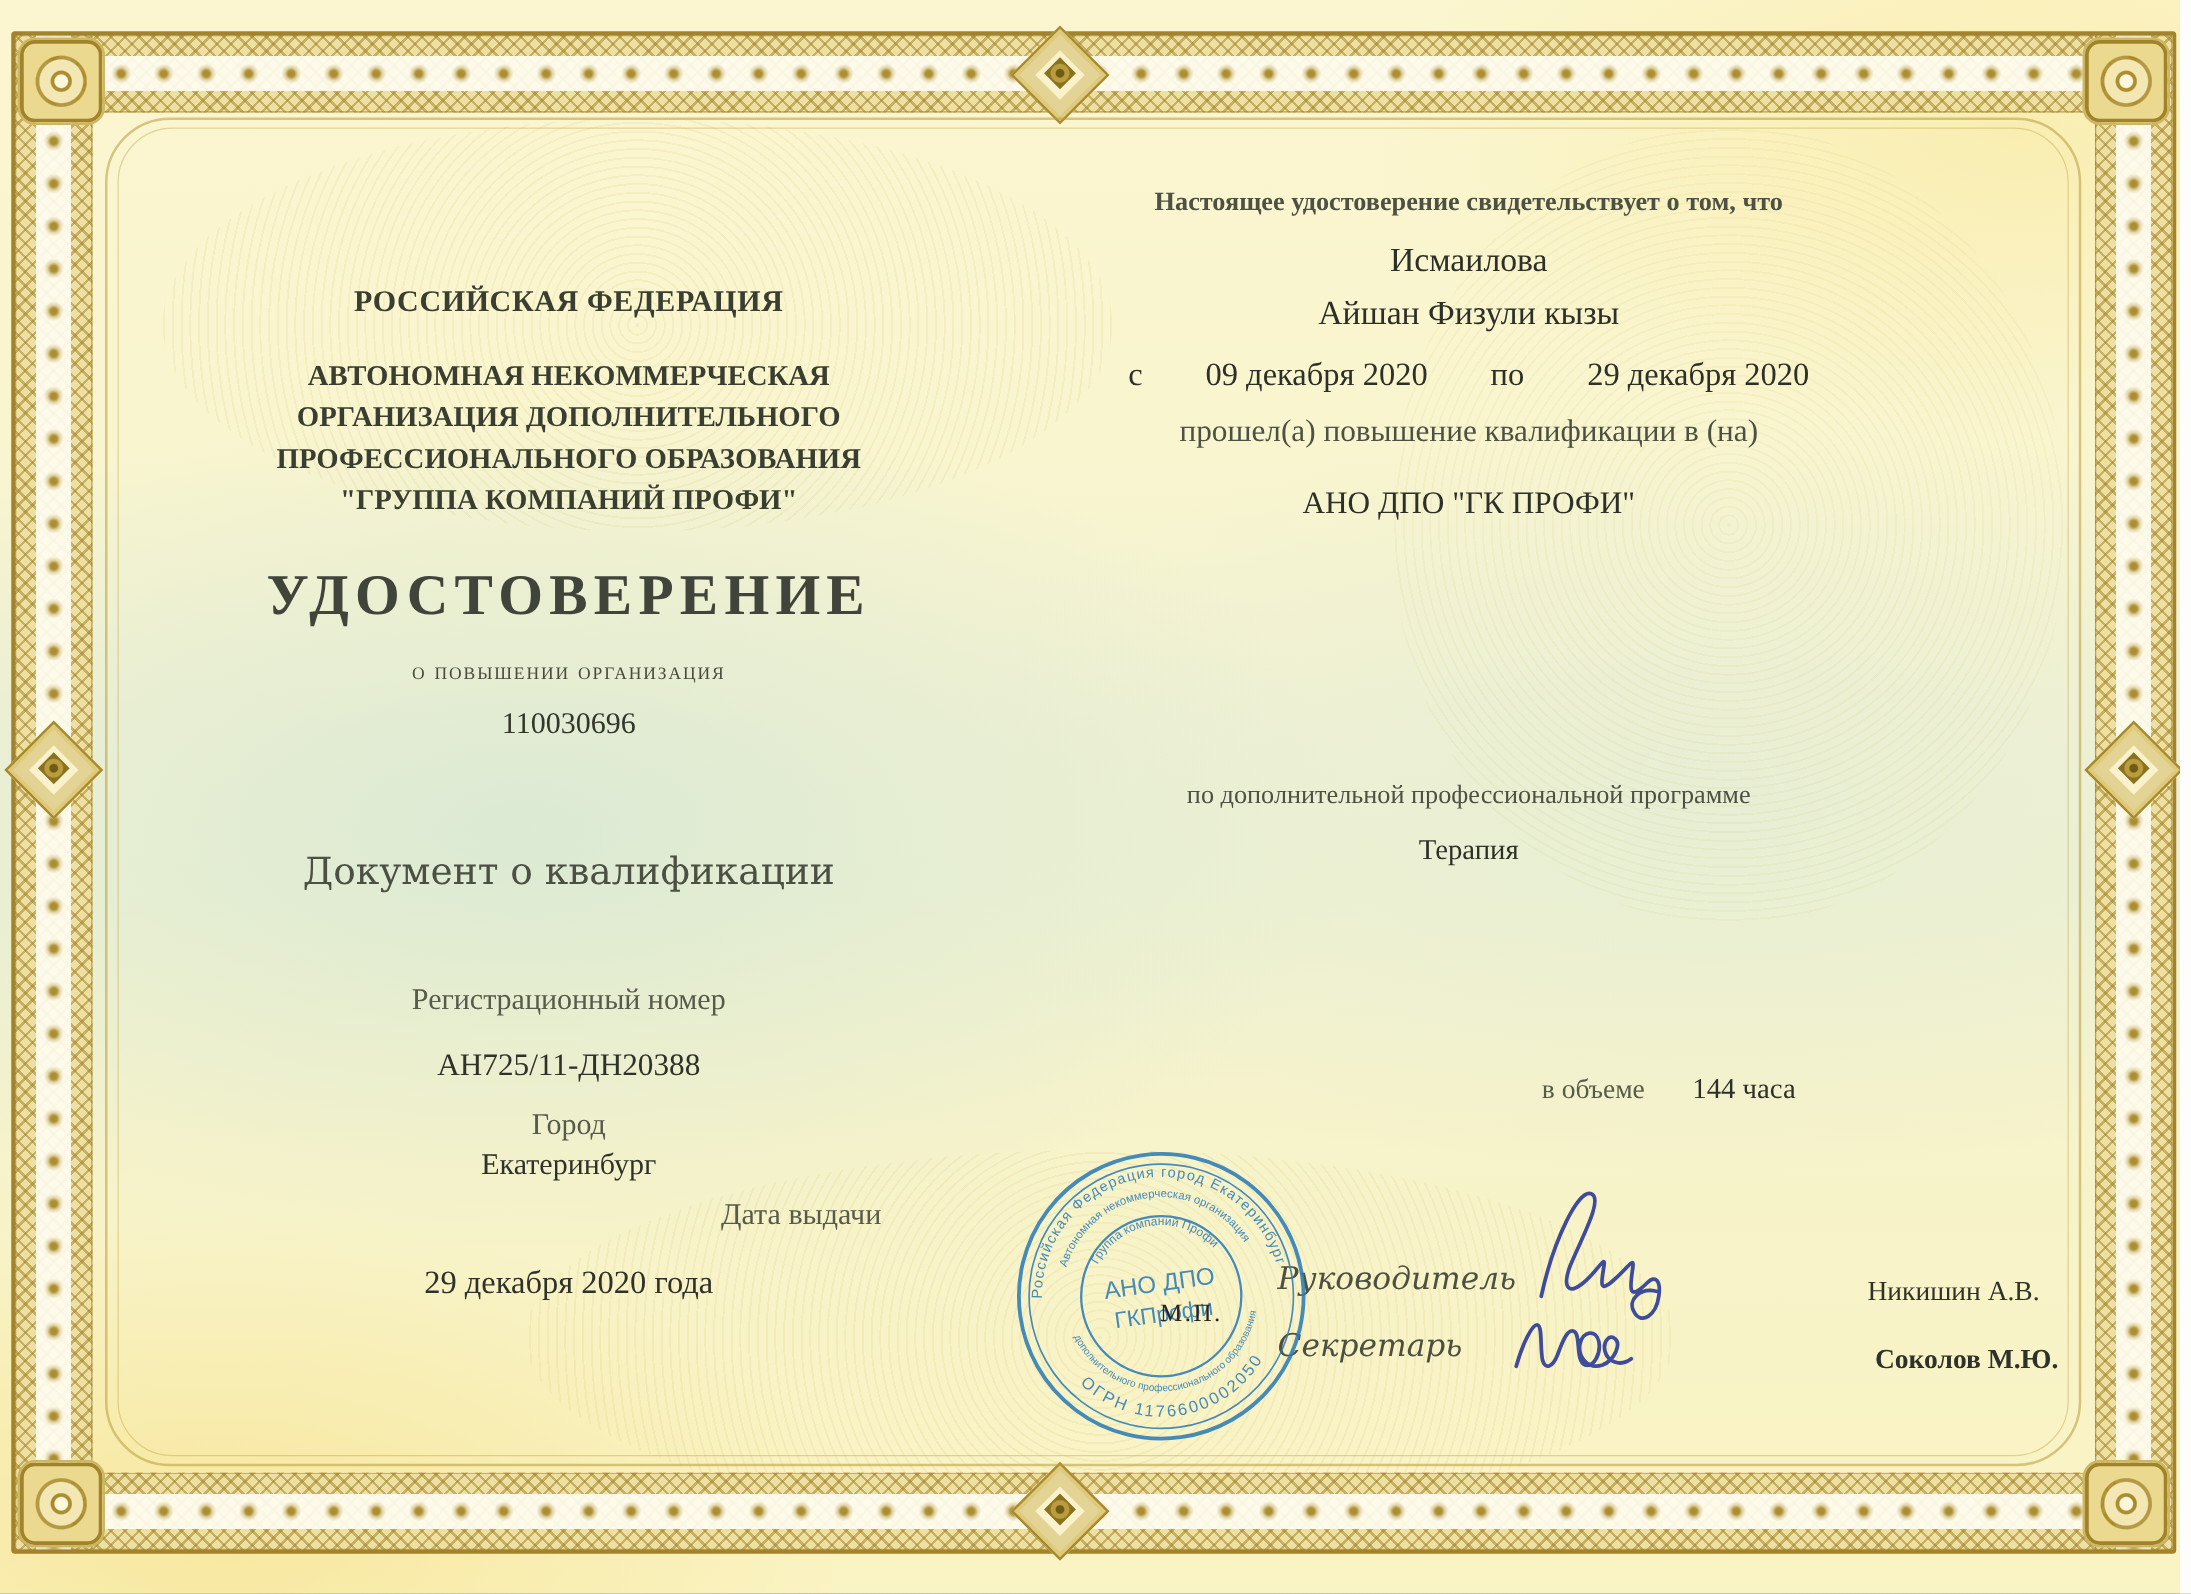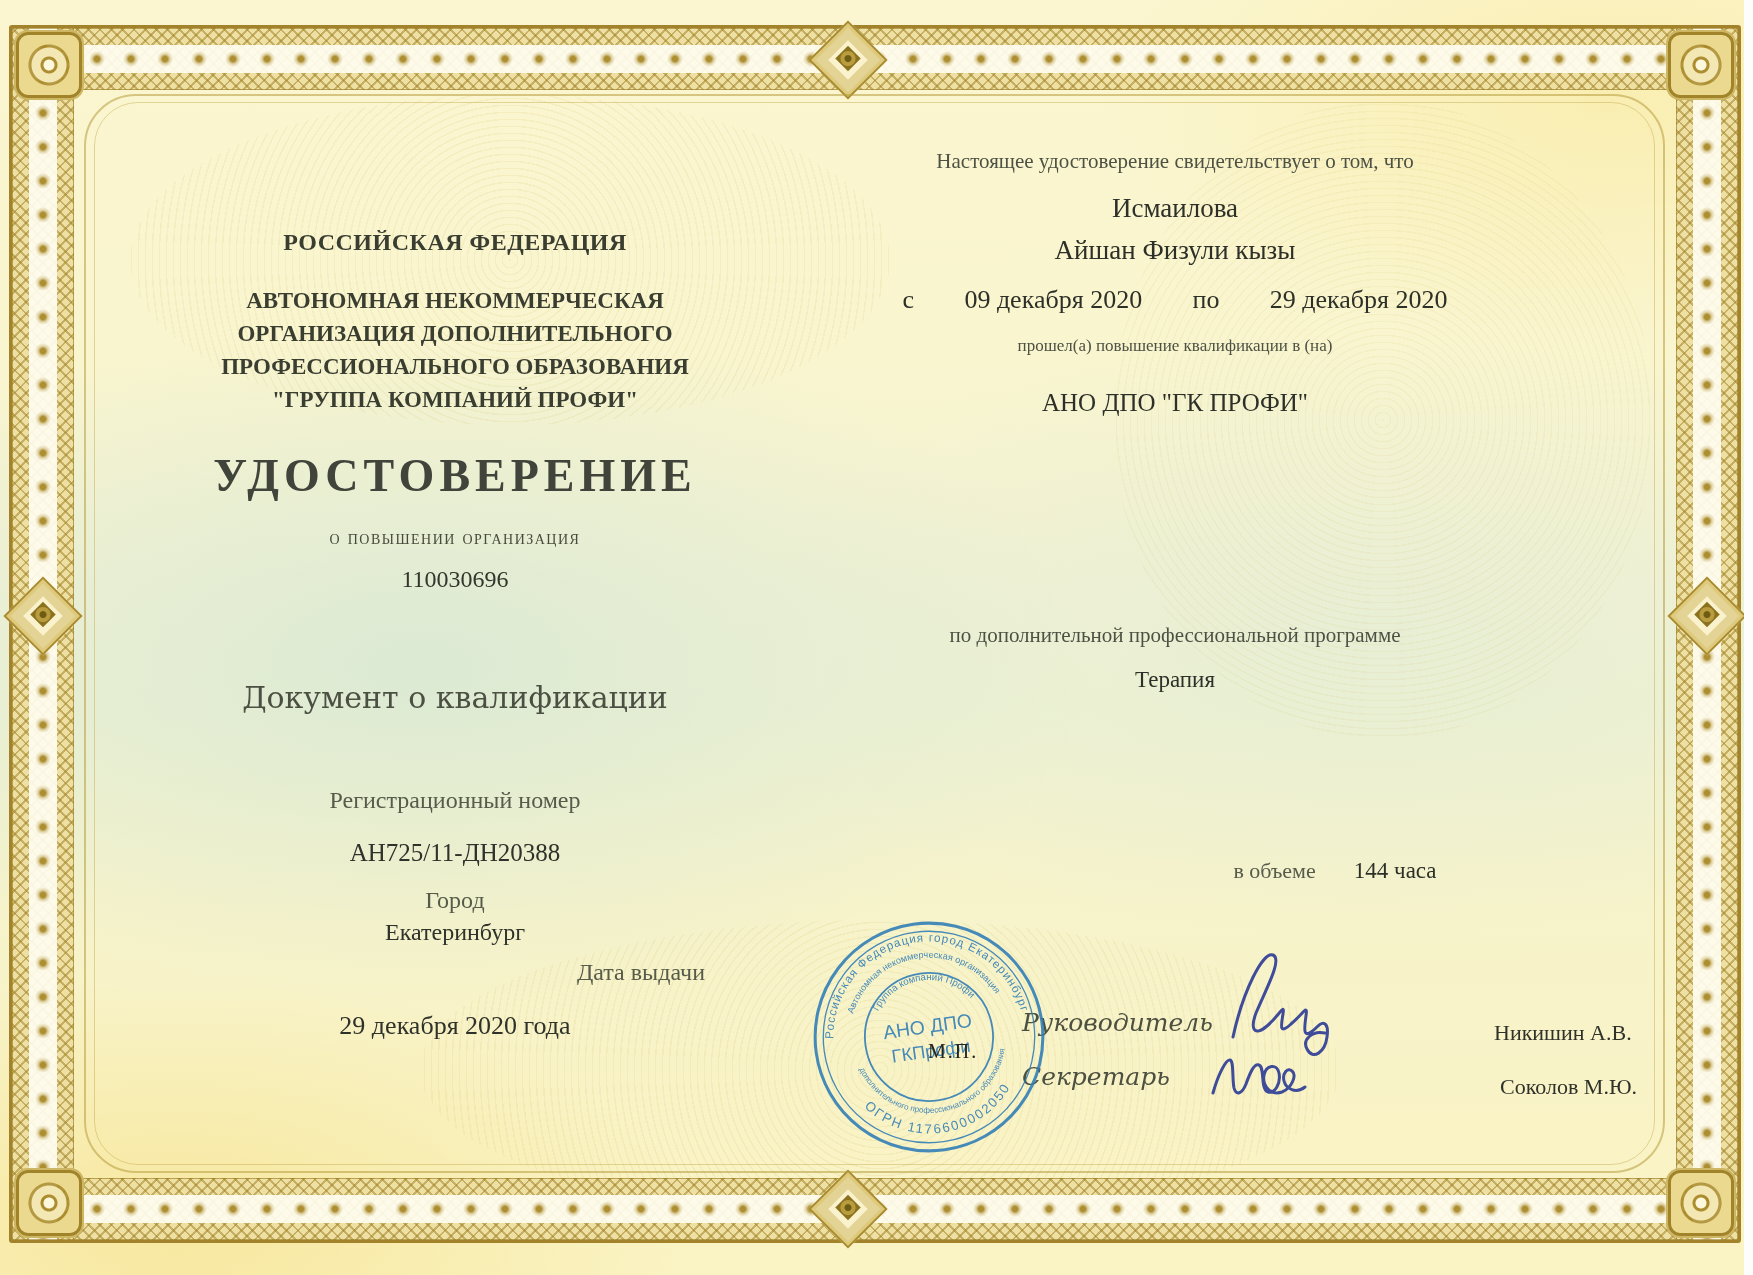--- a/index.html
+++ b/index.html
@@ -66,37 +66,37 @@
   .doc-title{margin-top:34px;font-size:46px;line-height:52px;letter-spacing:5px;color:#40443a;font-weight:bold;font-stretch:condensed;}
   .doc-subtitle{margin-top:22px;font-size:20px;line-height:26px;letter-spacing:1.5px;color:#474b3d;font-variant:small-caps;}
   .doc-number{margin-top:14px;font-size:24px;line-height:30px;color:#33362c;}
   .doc-kind{margin-top:86px;font-size:30px;line-height:36px;color:#4c5043;font-family:"DejaVu Serif",serif;}
   .reg-label{margin-top:70px;font-size:24px;line-height:28px;color:#565b4a;}
   .reg-num{margin-top:24px;font-size:25px;line-height:30px;color:#2f322a;}
   .city-label{margin-top:18px;font-size:24px;line-height:28px;color:#565b4a;}
   .city-val{margin-top:4px;font-size:24px;line-height:28px;color:#2f322a;}
   .date-label{margin-top:12px;font-size:24px;line-height:28px;color:#565b4a;text-align:right;}
   .date-val{margin-top:24px;font-size:26px;line-height:32px;color:#2f322a;}
-  .intro{font-size:21px;line-height:26px;color:#4c5143;}
+  .intro{font-size:21px;line-height:26px;color:#4c5143;font-weight:bold;}
   .lastname{margin-top:18px;font-size:27px;line-height:32px;color:#2d3028;}
   .firstname{margin-top:10px;font-size:27px;line-height:32px;color:#2d3028;}
   .daterow{margin:18px auto 0 auto;width:545px;display:flex;justify-content:space-between;font-size:26px;line-height:32px;color:#2d3028;}
-  .completed{margin-top:16px;font-size:17px;line-height:27px;color:#4c5143;}
+  .completed{margin-top:16px;font-size:25px;line-height:27px;color:#4c5143;}
   .institution{margin-top:29px;font-size:25px;line-height:30px;color:#2d3028;}
   .prog-label{margin-top:204px;font-size:21px;line-height:27px;color:#4c5143;}
   .prog-val{margin-top:17px;font-size:23px;line-height:28px;color:#2d3028;}
   .volume-row{position:absolute;left:1185px;top:858px;width:300px;display:flex;justify-content:center;gap:38px;z-index:5;}
   .volume-label{font-size:22px;color:#565b4a;}
   .volume-val{font-size:23px;color:#2d3028;}
   .sig-label{position:absolute;font-style:italic;font-size:25px;color:#4c5040;font-family:"DejaVu Serif",serif;z-index:6;}
   .sig-head{left:1022px;top:1008px;}
   .sig-sec{left:1022px;top:1062px;}
   .sig-name{position:absolute;font-size:22px;color:#2f322a;z-index:6;}
   .name-head{left:1494px;top:1020px;}
-  .name-sec{left:1500px;top:1074px;}
+  .name-sec{left:1500px;top:1074px;font-weight:bold;}
   .mp{position:absolute;left:928px;top:1040px;font-size:20px;color:#26261f;letter-spacing:2px;z-index:8;}
   .stamp{position:absolute;left:807px;top:915px;width:244px;height:244px;z-index:7;opacity:.88;transform:rotate(-8deg);}
   .sigs{position:absolute;left:1205px;top:945px;width:175px;height:165px;z-index:8;}
 </style>
 </head>
 <body>
 
 <div class="page">
 
   <div class="wm wm-a"></div>

